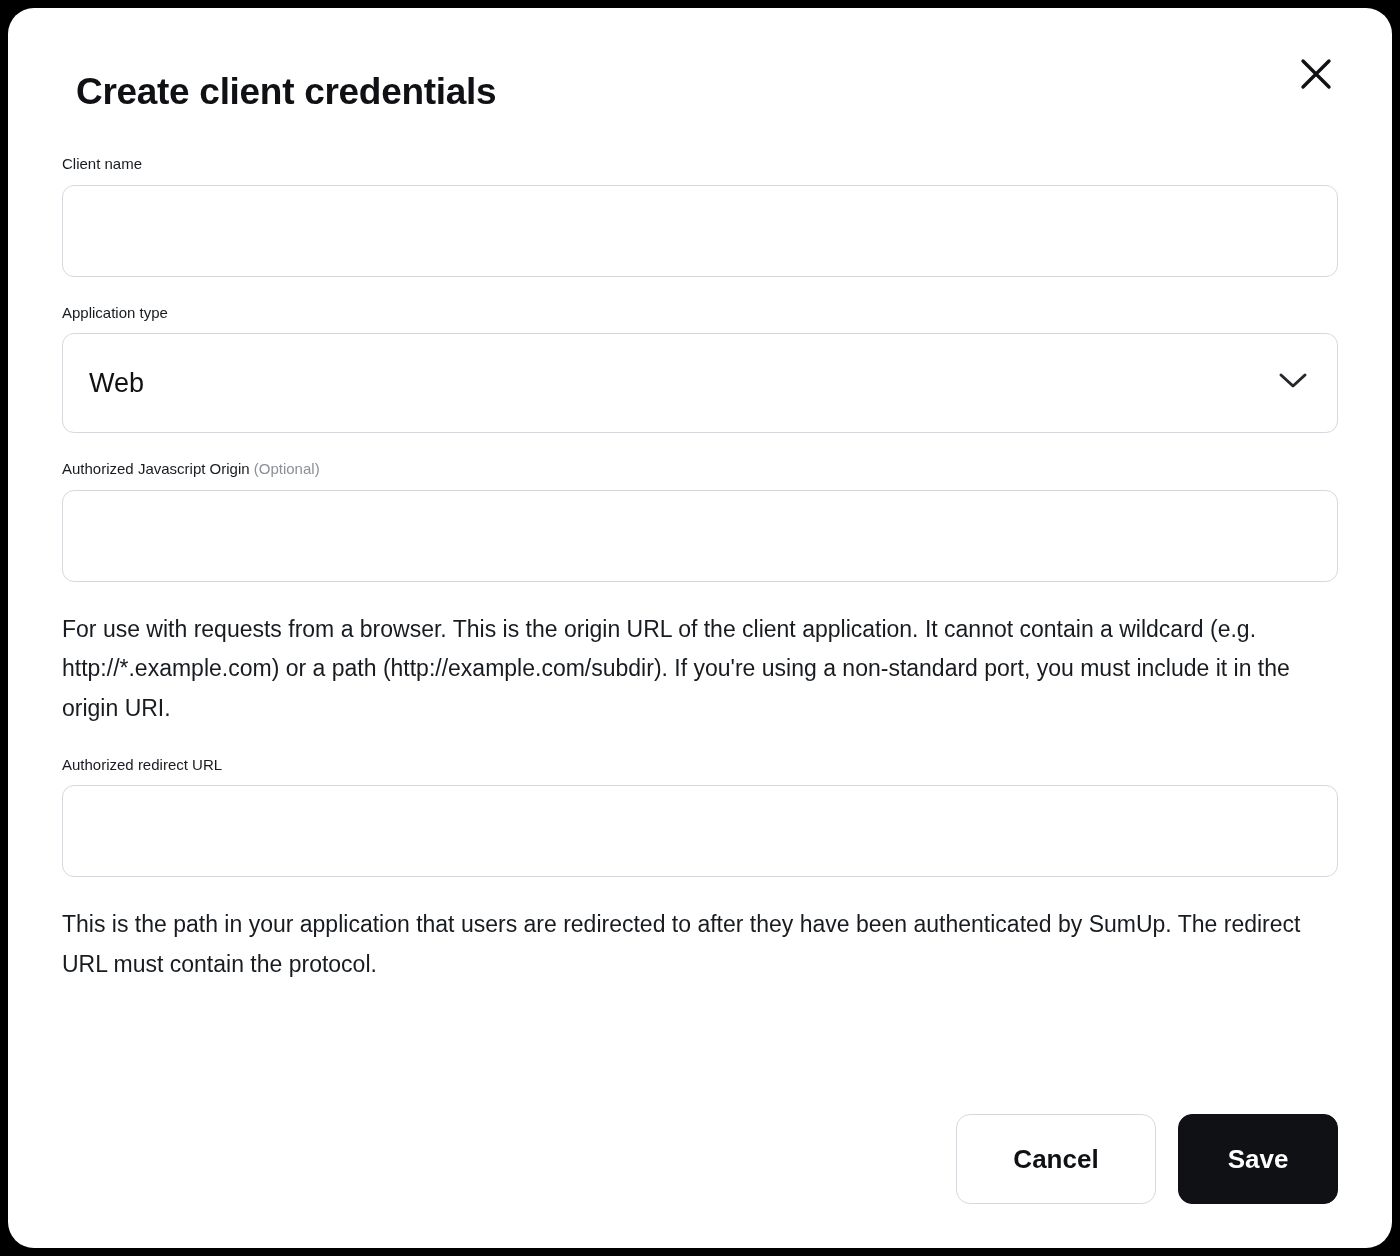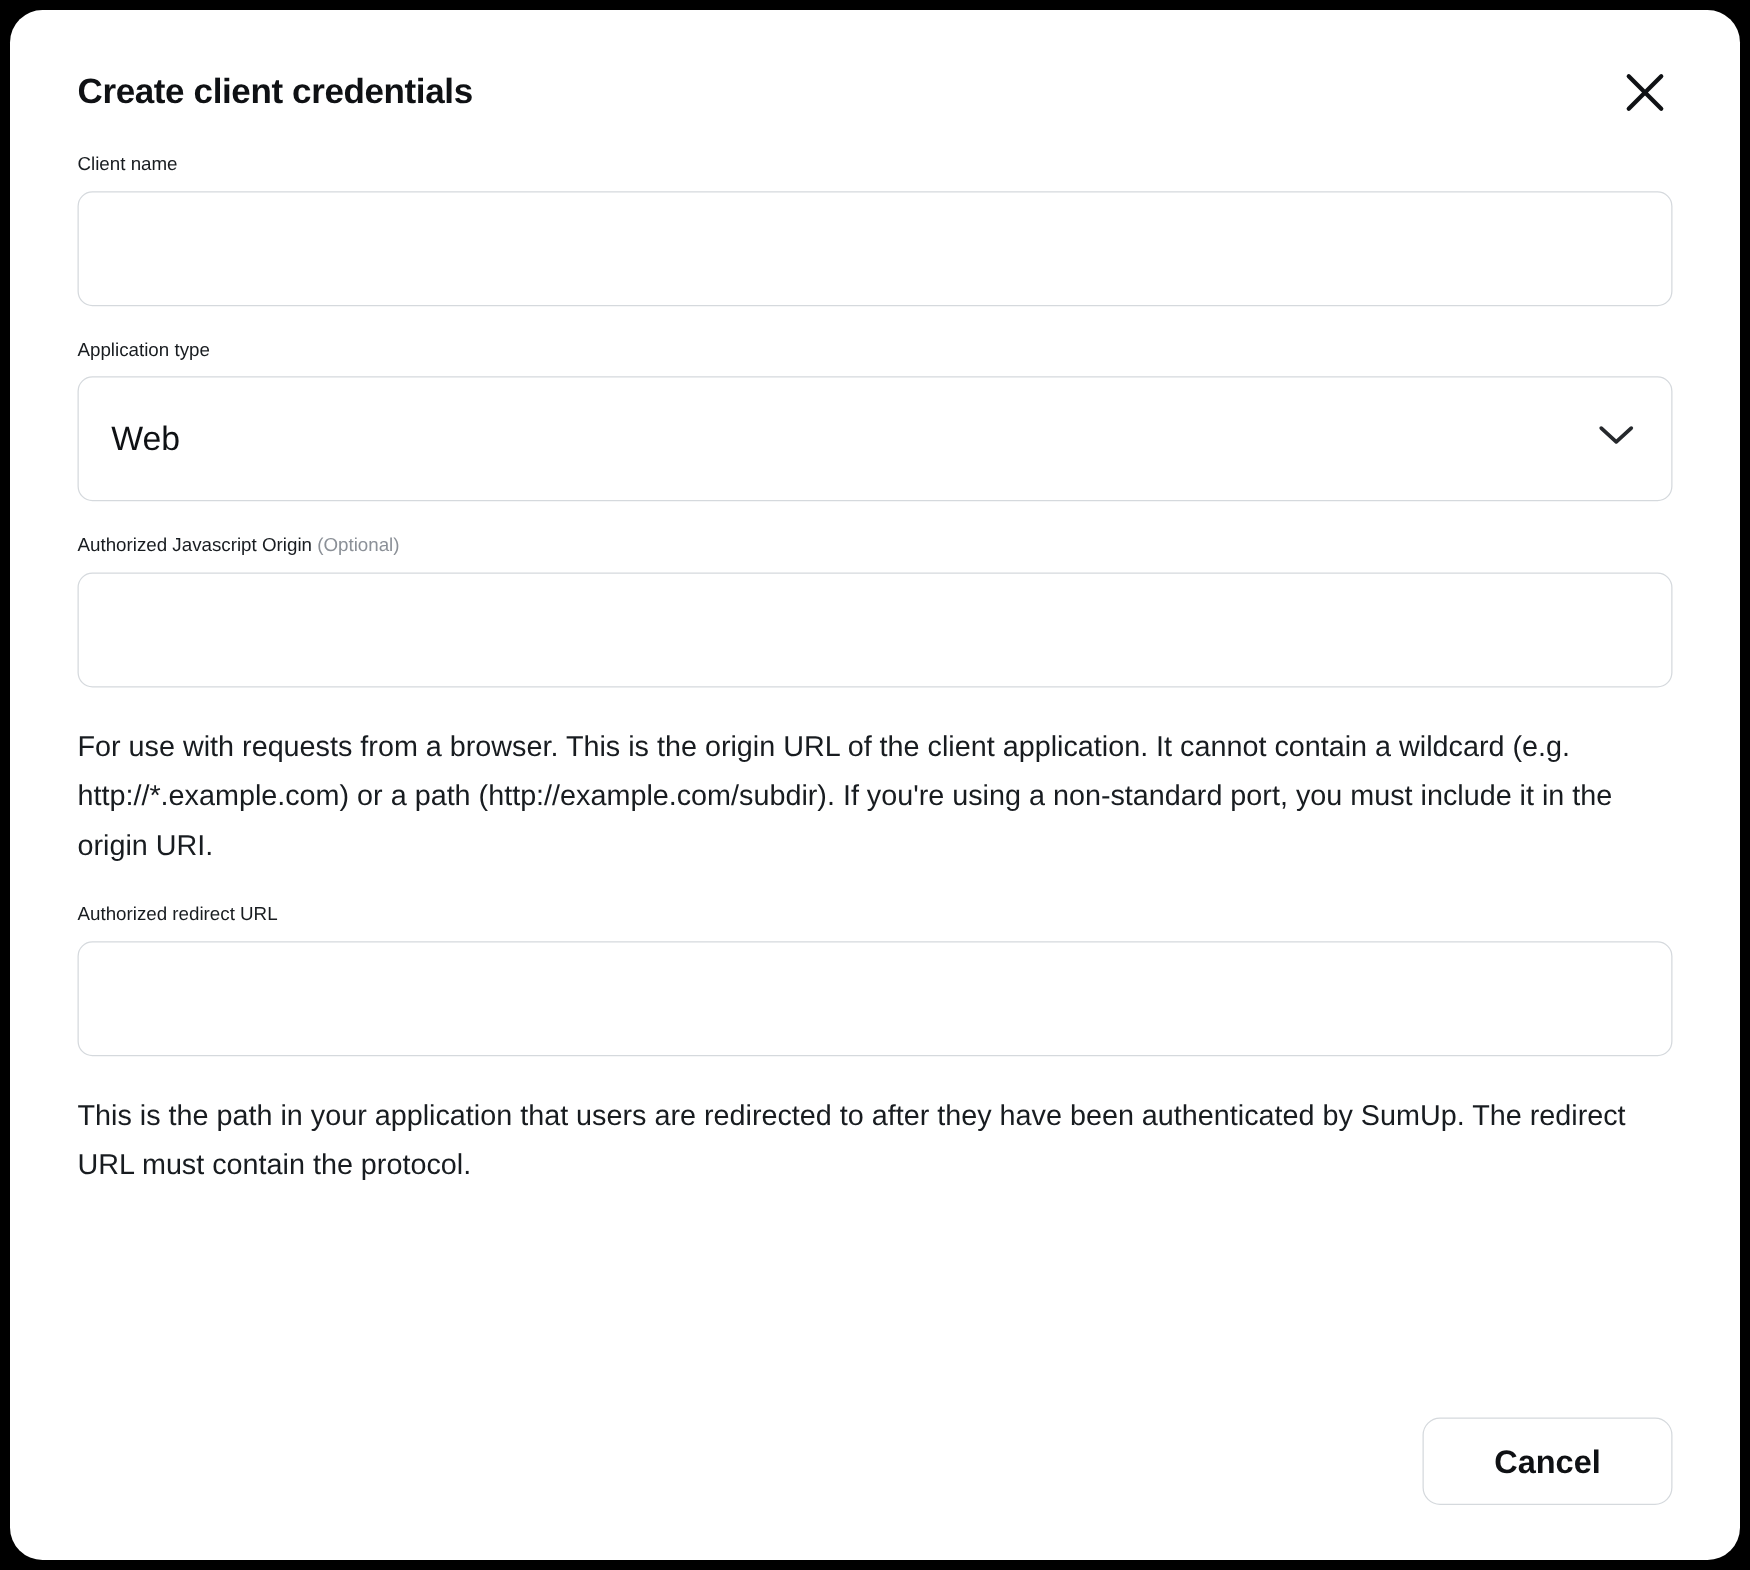--- a/index.html
+++ b/index.html
@@ -26,26 +26,26 @@
   }
   .modal-inner {
     padding: 44px 54px 0 54px;
   }
   .header-row {
     display: flex;
     align-items: flex-start;
     justify-content: space-between;
   }
   .title {
-    font-size: 28px;
+    font-size: 37px;
     font-weight: bold;
     color: #0f1114;
     letter-spacing: -0.3px;
     line-height: 1.2;
-    margin: 0;
+    margin: 14px;
     padding-top: 4px;
   }
   .close-btn {
     background: none;
     border: none;
     padding: 0;
     margin: 0;
     cursor: pointer;
     width: 44px;
     height: 44px;
@@ -122,21 +122,21 @@
     display: flex;
     align-items: center;
     gap: 22px;
   }
   .btn {
     font-family: "Liberation Sans", sans-serif;
     font-size: 26px;
     font-weight: bold;
     border-radius: 14px;
     cursor: pointer;
-    height: 70px;
+    height: 90px;
     display: flex;
     align-items: center;
     justify-content: center;
     box-sizing: border-box;
   }
   .btn-cancel {
     background: #ffffff;
     color: #0f1114;
     border: 1px solid #d5d9dd;
     min-width: 200px;
@@ -193,14 +193,15 @@
     <div class="field-group">
       <label class="field-label">Authorized redirect URL</label>
       <input class="text-input" type="text" placeholder="" style="">
       <p class="helper-text">This is the path in your application that users are redirected to after they have been authenticated by SumUp. The redirect URL must contain the protocol.</p>
     </div>
 
   </div>
 
   <div class="footer">
     <button class="btn btn-cancel">Cancel</button>
+    <button class="btn btn-save">Save</button>
   </div>
 </div>
 
 </body></html>

